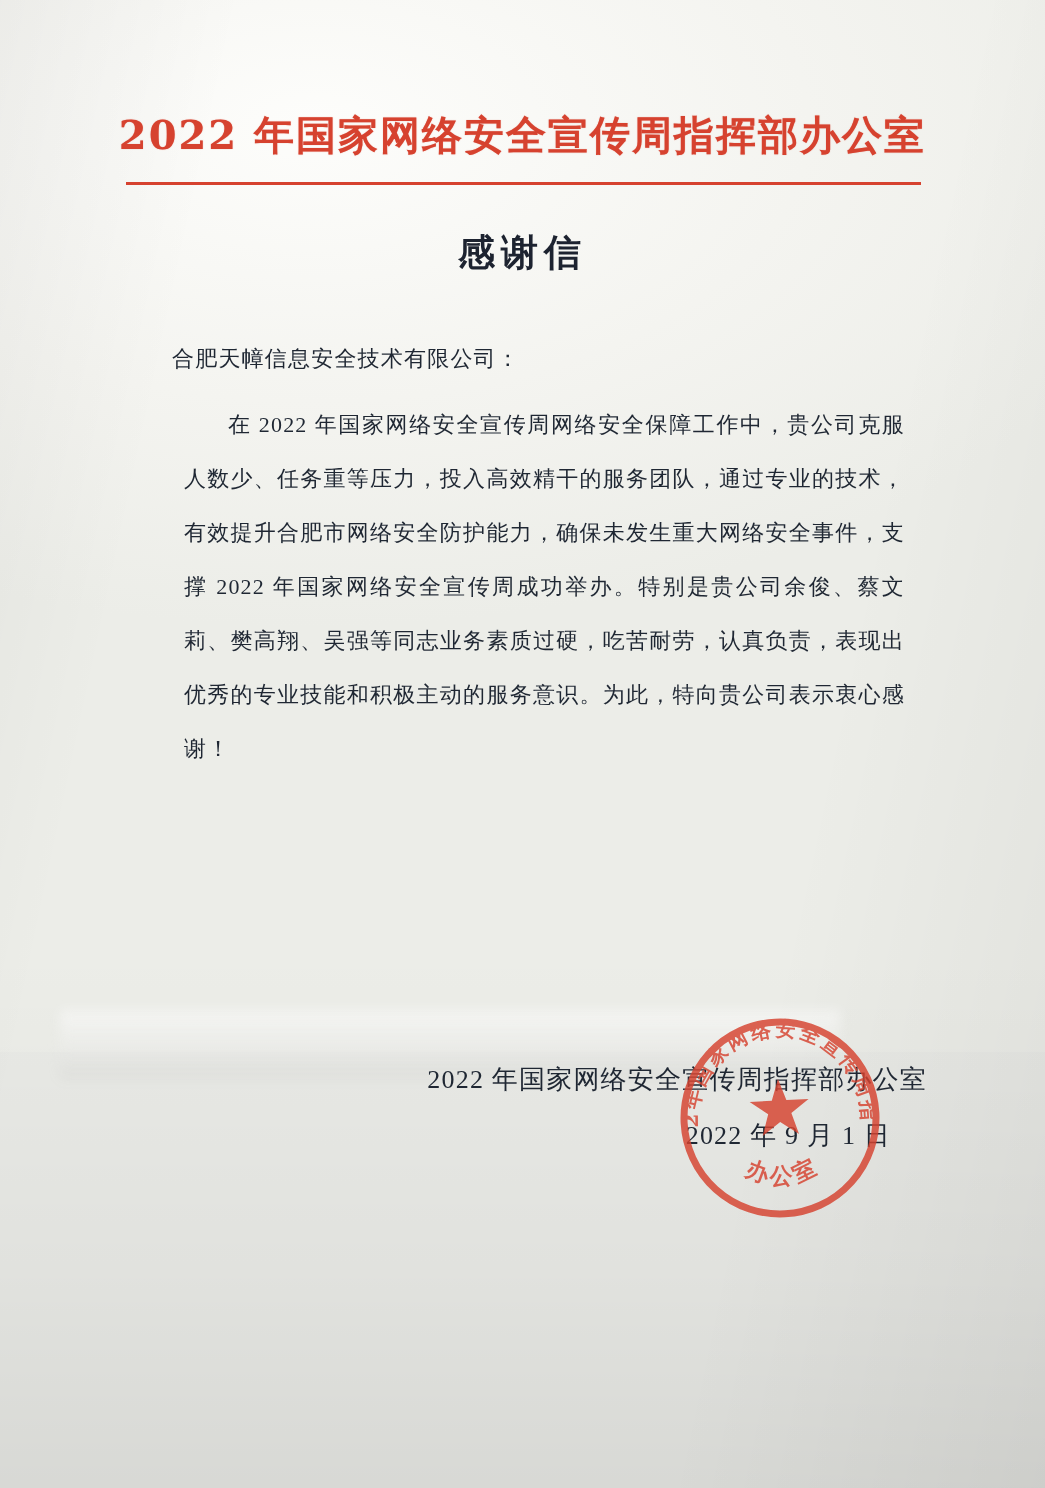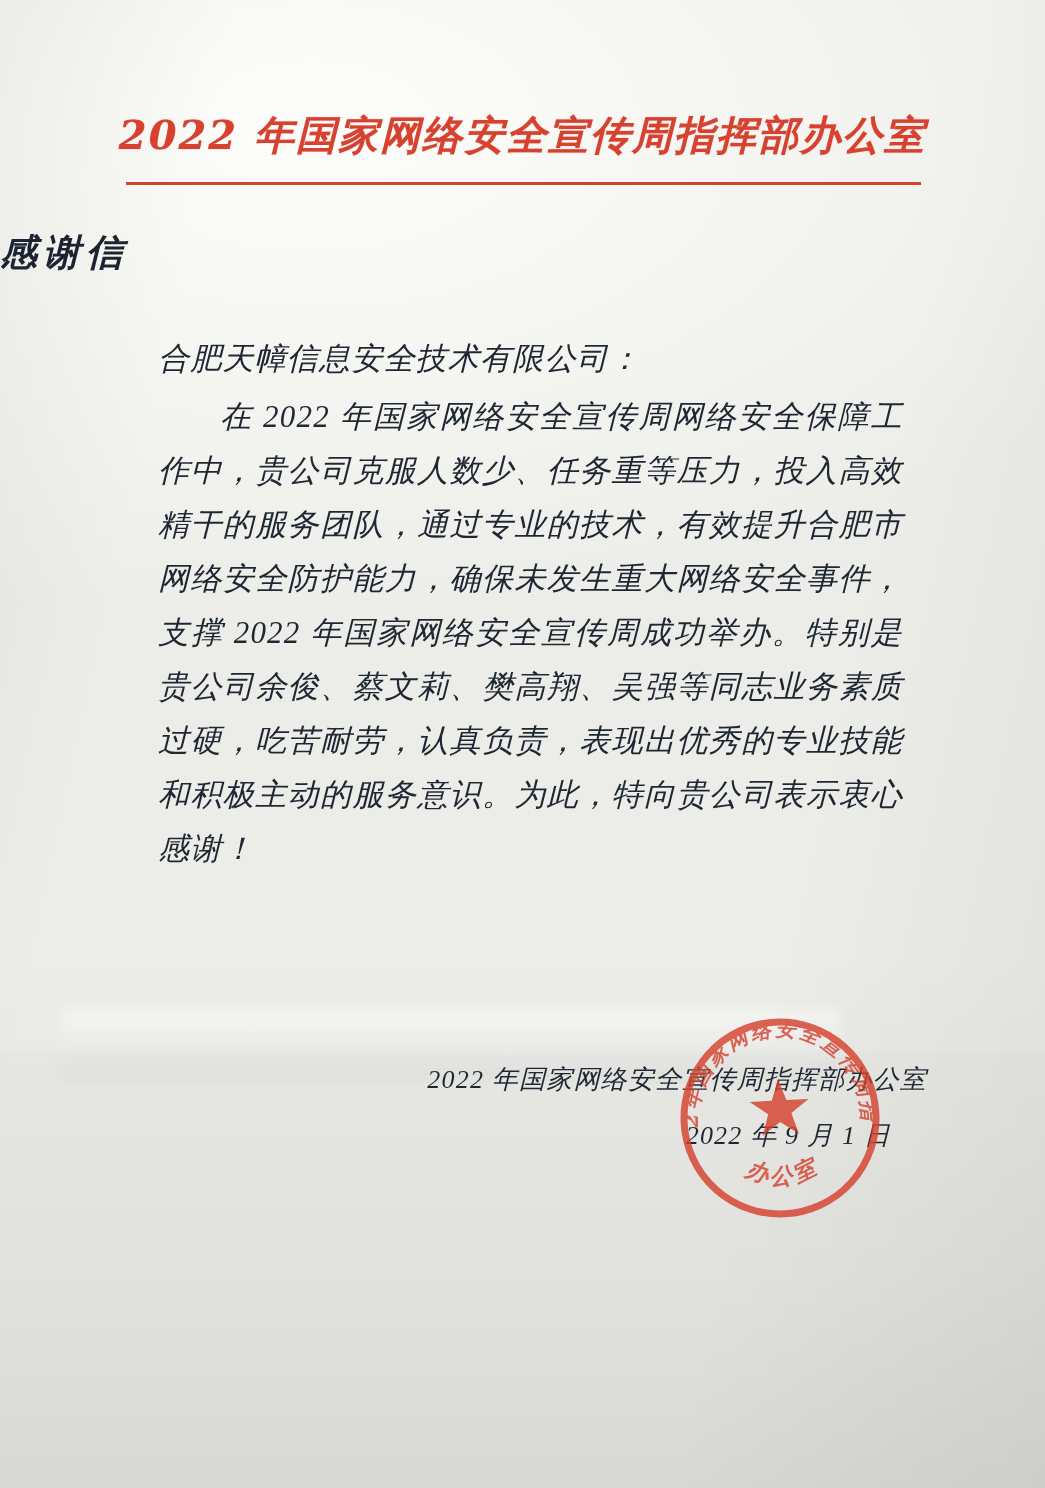--- a/index.html
+++ b/index.html
@@ -16,21 +16,20 @@
 
   
   .page {
     position: relative;
     width: 1045px;
     height: 1052px;
     background:
       radial-gradient(ellipse 900px 500px at 30% 12%, #fdfdfb 0%, #f4f4f0 55%, #ecede8 100%),
       linear-gradient(180deg, #f7f7f4 0%, #f2f2ee 40%, #ecece7 78%, #e6e7e2 100%);
     box-sizing: border-box;
-    font-style: italic;
   }
   
   .shade-a, .shade-b, .shade-c {
     position: absolute;
     pointer-events: none;
   }
   .shade-a {
     left: 0; top: 0; width: 1045px; height: 1488px;
     background: linear-gradient(102deg, rgba(0,0,0,0.045) 0%, rgba(0,0,0,0) 18%, rgba(0,0,0,0) 72%, rgba(0,0,0,0.05) 100%);
   }
@@ -67,46 +66,46 @@
     width: 795px;
     height: 3px;
     background: #d6422f;
   }
 
   
   .doc-title {
     position: absolute;
     left: 0; right: 0;
     top: 228px;
-    text-align: left;
+    text-align: center;
     font-family: "DejaVu Serif", "Liberation Serif", serif;
     font-weight: bold;
     font-size: 37px;
     letter-spacing: 6px;
     color: #1d2330;
   }
 
   
   .body-block {
     position: absolute;
-    left: 158px;
+    left: 172px;
     top: 332px;
     width: 745px;
     color: #1f2733;
     font-family: "Liberation Serif", "DejaVu Serif", serif;
-    font-size: 31px;
+    font-size: 22px;
     line-height: 54px;
     letter-spacing: 1.2px;
     text-align: justify;
   }
   .salutation {
     margin: 0 0 4px 0;
   }
   .para {
-    margin: 0;
+    margin: 12px;
     text-indent: 2em;
   }
   .para + .para {
     margin-top: 6px;
   }
 
   
   .signature {
     position: absolute;
     right: 118px;

